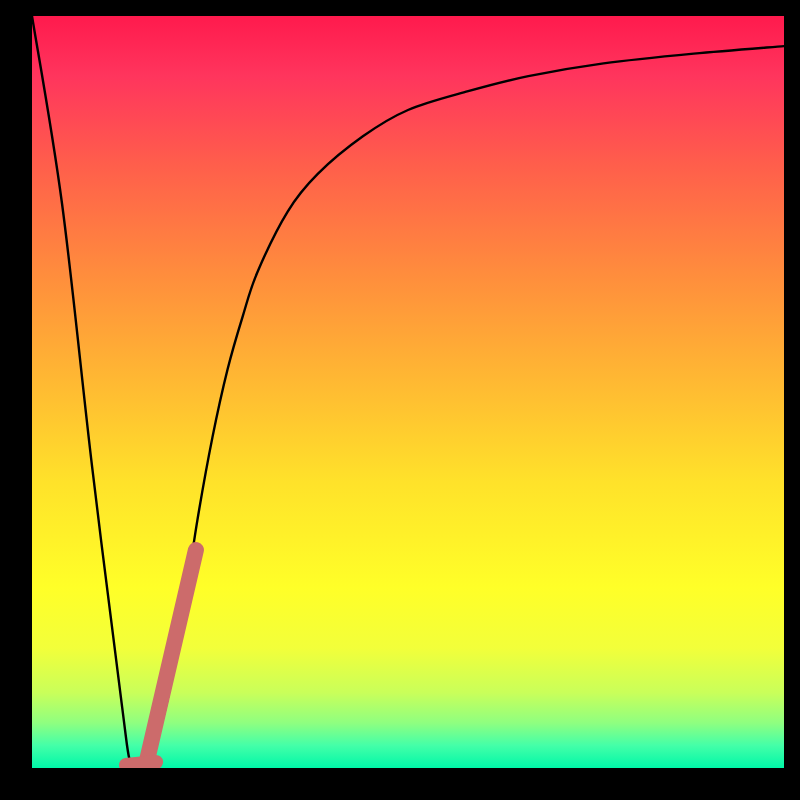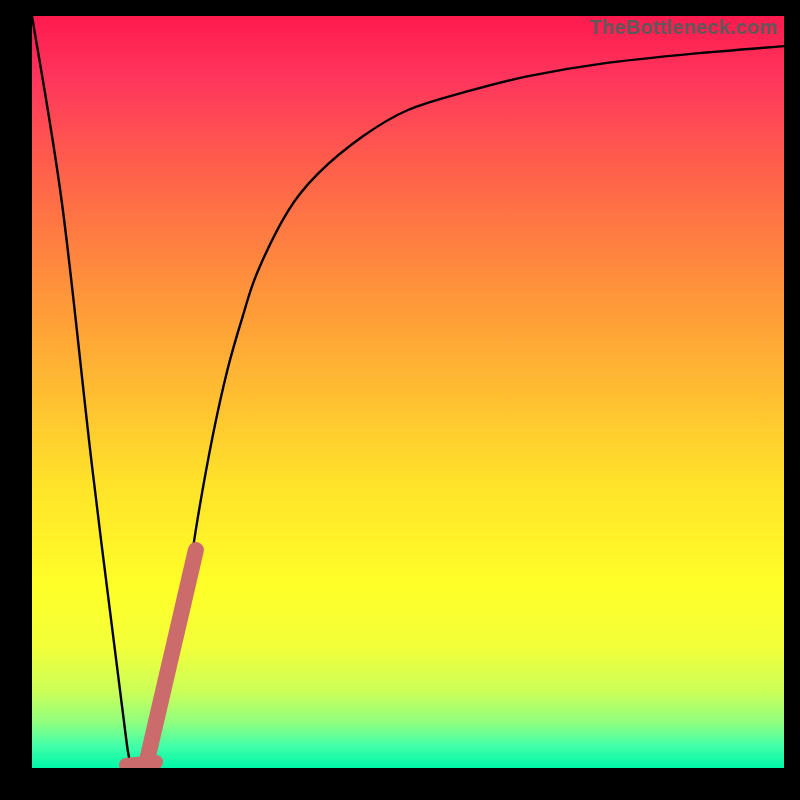--- a/index.html
+++ b/index.html
@@ -48,20 +48,19 @@
     letter-spacing: 0.2px;
     user-select: none;
   }
   svg { display: block; }
 </style>
 </head>
 <body>
 
 <div class="outer">
   <div class="plot">
-    <div class="watermark">TheBottleneck.com</div>
     <svg id="chart-svg" width="752" height="752" viewBox="0 0 752 752">
         <path d="M 0 0 C 5.013333333333334 31.333333333333332, 20.053333333333335 112.8, 30.080000000000002 188 C 40.10666666666667 263.2, 50.13333333333334 367.22666666666663, 60.160000000000004 451.2 C 70.18666666666667 535.1733333333333, 83.97333333333333 642.96, 90.24 691.84 C 96.50666666666666 740.72, 95.25333333333333 734.4533333333334, 97.76 744.48 C 100.26666666666668 754.5066666666667, 102.77333333333335 751.3733333333333, 105.28000000000002 752 C 107.78666666666668 752.6266666666667, 110.29333333333334 750.7466666666667, 112.8 748.24 C 115.30666666666666 745.7333333333333, 116.56 747.6133333333333, 120.32000000000001 736.96 C 124.08000000000001 726.3066666666667, 130.34666666666666 706.8800000000001, 135.35999999999999 684.32 C 140.3733333333333 661.76, 145.38666666666666 631.6800000000001, 150.4 601.6 C 155.41333333333336 571.52, 160.42666666666668 533.92, 165.44 503.84 C 170.45333333333332 473.76, 175.46666666666664 446.18666666666667, 180.48 421.12 C 185.49333333333334 396.05333333333334, 190.50666666666666 373.49333333333334, 195.52 353.44 C 200.53333333333336 333.38666666666666, 205.5466666666667 317.09333333333336, 210.56000000000003 300.8 C 215.57333333333335 284.50666666666666, 218.07999999999998 273.22666666666663, 225.6 255.67999999999995 C 233.12 238.13333333333327, 245.65333333333334 211.8133333333333, 255.68 195.51999999999998 C 265.70666666666665 179.22666666666666, 273.2266666666667 170.4533333333333, 285.76 157.91999999999996 C 298.2933333333333 145.38666666666663, 315.84 130.9733333333334, 330.88 120.32000000000005 C 345.92 109.66666666666673, 358.4533333333333 101.52000000000002, 376 94 C 393.5466666666667 86.47999999999998, 416.1066666666666 80.83999999999993, 436.15999999999997 75.19999999999993 C 456.2133333333333 69.55999999999993, 473.76000000000005 64.7973333333333, 496.32000000000005 60.15999999999997 C 518.8800000000001 55.522666666666645, 543.9466666666667 51.13599999999997, 571.52 47.375999999999976 C 599.0933333333332 43.615999999999985, 631.68 40.48266666666668, 661.76 37.60000000000002 C 691.84 34.717333333333364, 736.96 31.33333333333337, 752 30.08000000000004" fill="none" stroke="#000" stroke-width="2.4" stroke-linecap="round" stroke-linejoin="round"></path>
         <line x1="114.304" y1="747.488" x2="163.936" y2="533.9200000000001" stroke="#cc6b6b" stroke-width="16" stroke-linecap="round"></line>
         <line x1="94" y1="748.992" x2="124.08000000000001" y2="745.984" stroke="#cc6b6b" stroke-width="14" stroke-linecap="round"></line>
       </svg>
   </div>
 </div>
 
 </body></html>

